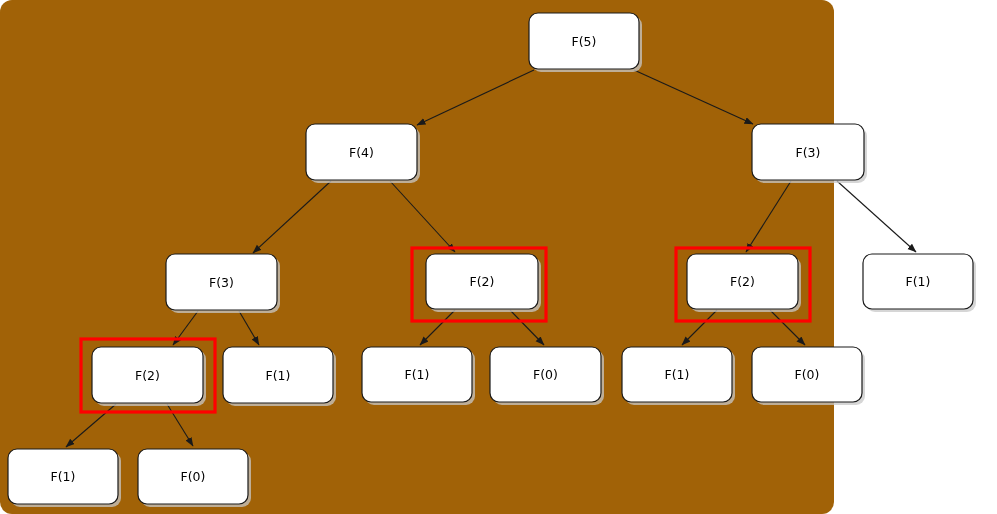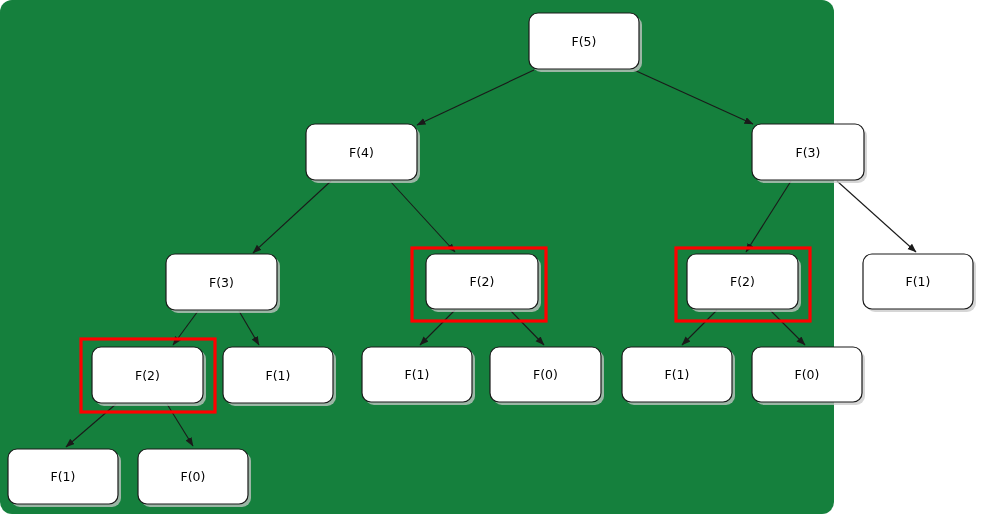--- a/index.html
+++ b/index.html
@@ -8,21 +8,21 @@
     background: #ffffff;
     width: 997px;
     height: 514px;
     overflow: hidden;
     font-family: "DejaVu Sans", "Liberation Sans", sans-serif;
   }
   .canvas-wrap {
     position: relative;
     width: 834px;
     height: 514px;
-    background: #15803d;
+    background: #a16207;
     border-radius: 12px;
   }
   svg { display: block; }
   .node-box {
     fill: #ffffff;
     stroke: #1a1a1a;
     stroke-width: 1.2;
   }
   .node-shadow {
     fill: #c8c8c8;

